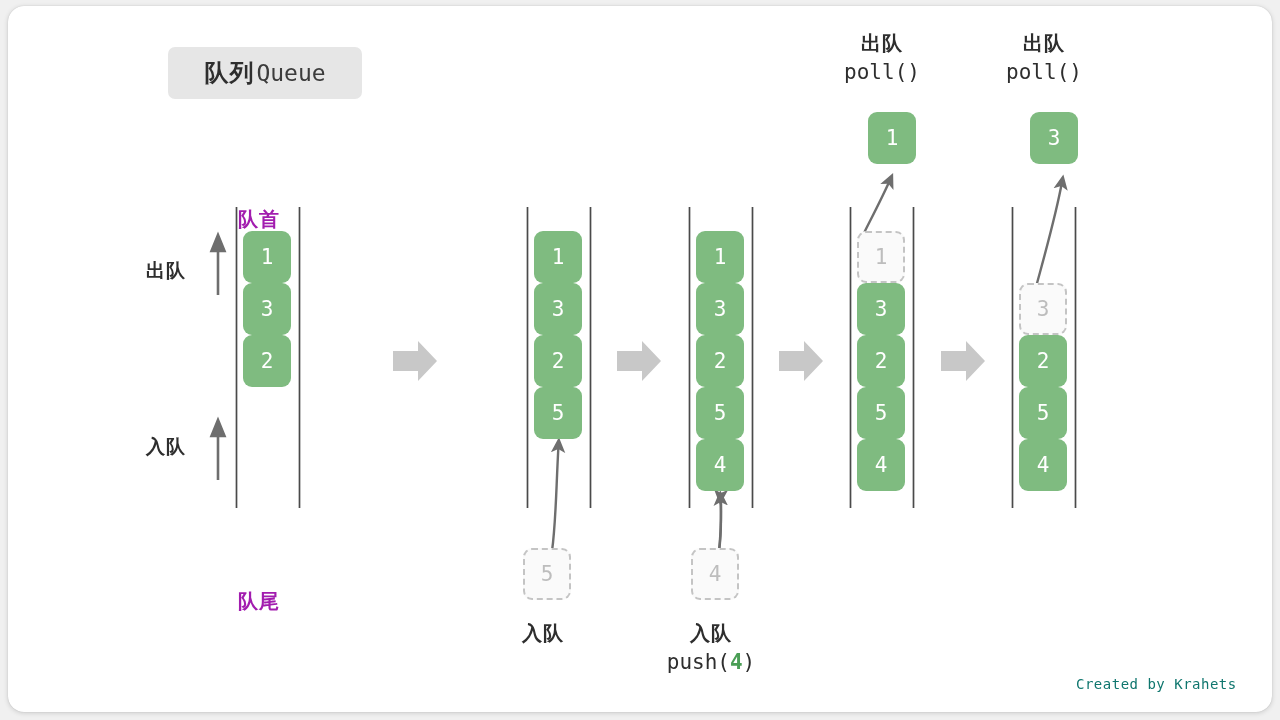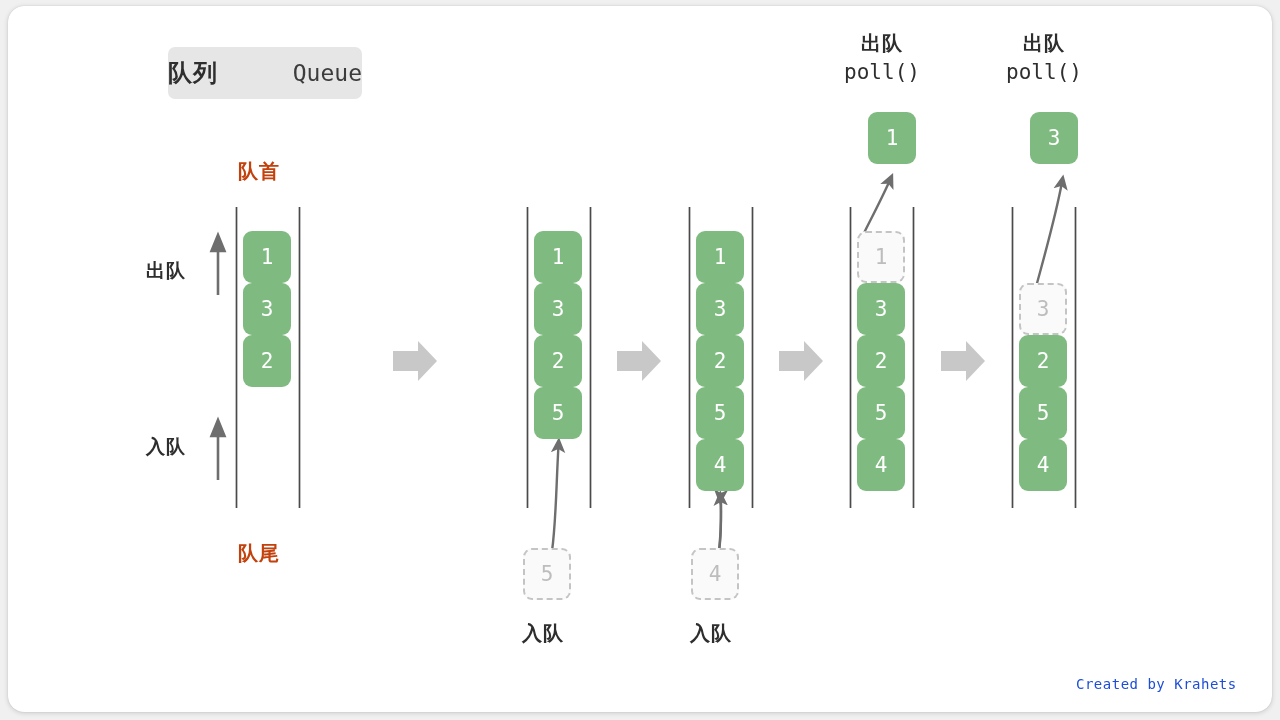--- a/index.html
+++ b/index.html
@@ -17,34 +17,34 @@
     box-shadow:0 1px 5px rgba(0,0,0,.16), 0 0 1px rgba(0,0,0,.20);
   }
   .layer{position:absolute;left:0;top:0;width:1280px;height:720px;}
   svg.layer{pointer-events:none;}
 
   
   #title-badge{
     position:absolute;left:168px;top:47px;
     width:194px;height:52px;
     background:#e6e6e6;border-radius:7px;
-    display:flex;align-items:center;justify-content:space-between;
+    display:flex;align-items:center;justify-content:center;
   }
   #title-badge .cn{
     font-size:24px;font-weight:bold;color:#2e2e2e;letter-spacing:1px;
   }
   #title-badge .en{
     font-family:"DejaVu Sans Mono","Liberation Mono",monospace;
     font-size:23px;color:#3c3c3c;margin-left:2px;
   }
 
   
   .hdr-label{
-    position:absolute;font-size:20px;font-weight:bold;color:#c2410c;
-    letter-spacing:1px;white-space:nowrap;
+    position:absolute;font-size:20px;font-weight:bold;color:#a21caf;
+    letter-spacing:1px;white-space:nowrap;margin-top:48px;
   }
   .side-label{
     position:absolute;font-size:19px;font-weight:bold;color:#2e2e2e;
     letter-spacing:1px;white-space:nowrap;
   }
   .op-label{
     position:absolute;text-align:center;white-space:nowrap;
     line-height:1.38;
   }
   .op-label .cn{
@@ -71,21 +71,21 @@
   .cell.ghost{
     background:#fafafa;
     color:#bdbdbd;
     border:2px dashed #c4c4c4;
   }
 
   
   #credit{
     position:absolute;left:1076px;top:676px;
     font-family:"DejaVu Sans Mono","Liberation Mono",monospace;
-    font-size:14px;color:#1d4ed8;letter-spacing:.5px;white-space:nowrap;
+    font-size:14px;color:#0f766e;letter-spacing:.5px;white-space:nowrap;
   }
 </style>
 </head>
 <body>
 
 <div id="card"></div>
 
 <svg class="layer" width="1280" height="720" viewBox="0 0 1280 720">
   <defs>
     <marker id="curvehead" markerWidth="7" markerHeight="7" refX="3.2" refY="3.4" orient="auto" markerUnits="strokeWidth">
@@ -174,20 +174,21 @@
   <div class="cell" style="left:696px;top:231px;">1</div>
   <div class="cell" style="left:696px;top:283px;">3</div>
   <div class="cell" style="left:696px;top:335px;">2</div>
   <div class="cell" style="left:696px;top:387px;">5</div>
   <div class="cell" style="left:696px;top:439px;">4</div>
 
   <div class="cell ghost" style="left:691px;top:548px;">4</div>
 
   <div class="op-label" style="left:611px;top:620px;width:200px;">
     <span class="cn">入队</span>
+    <span class="code"><span>push(</span><span class="num">4</span><span>)</span></span>
   </div>
 </div>
 
 <div>
   <div class="op-label" style="left:801px;top:30px;width:162px;">
     <span class="cn">出队</span>
     <span class="code"><span>poll(</span><span class="num"></span><span>)</span></span>
   </div>
 
   <div class="cell" style="left:868px;top:112px;">1</div>

